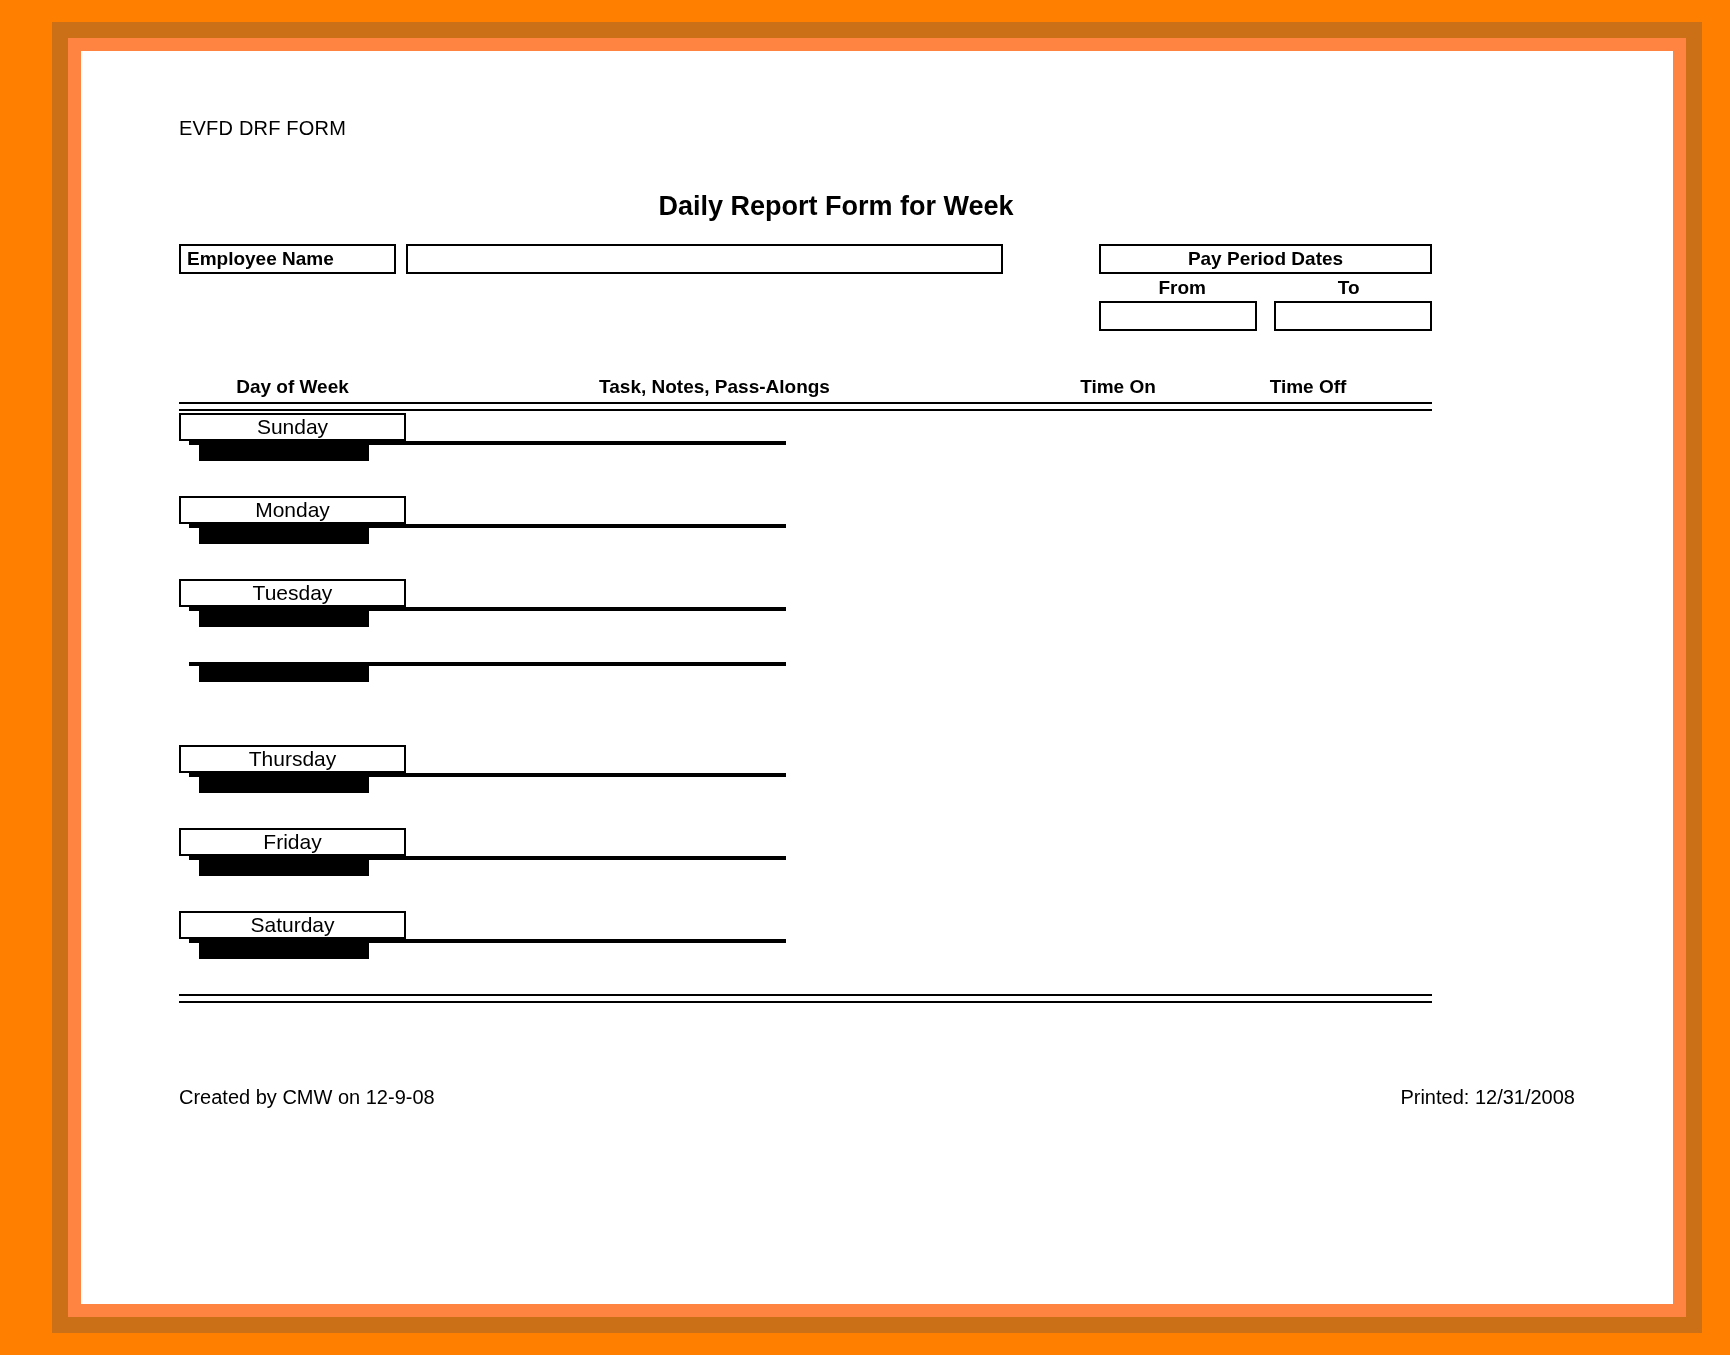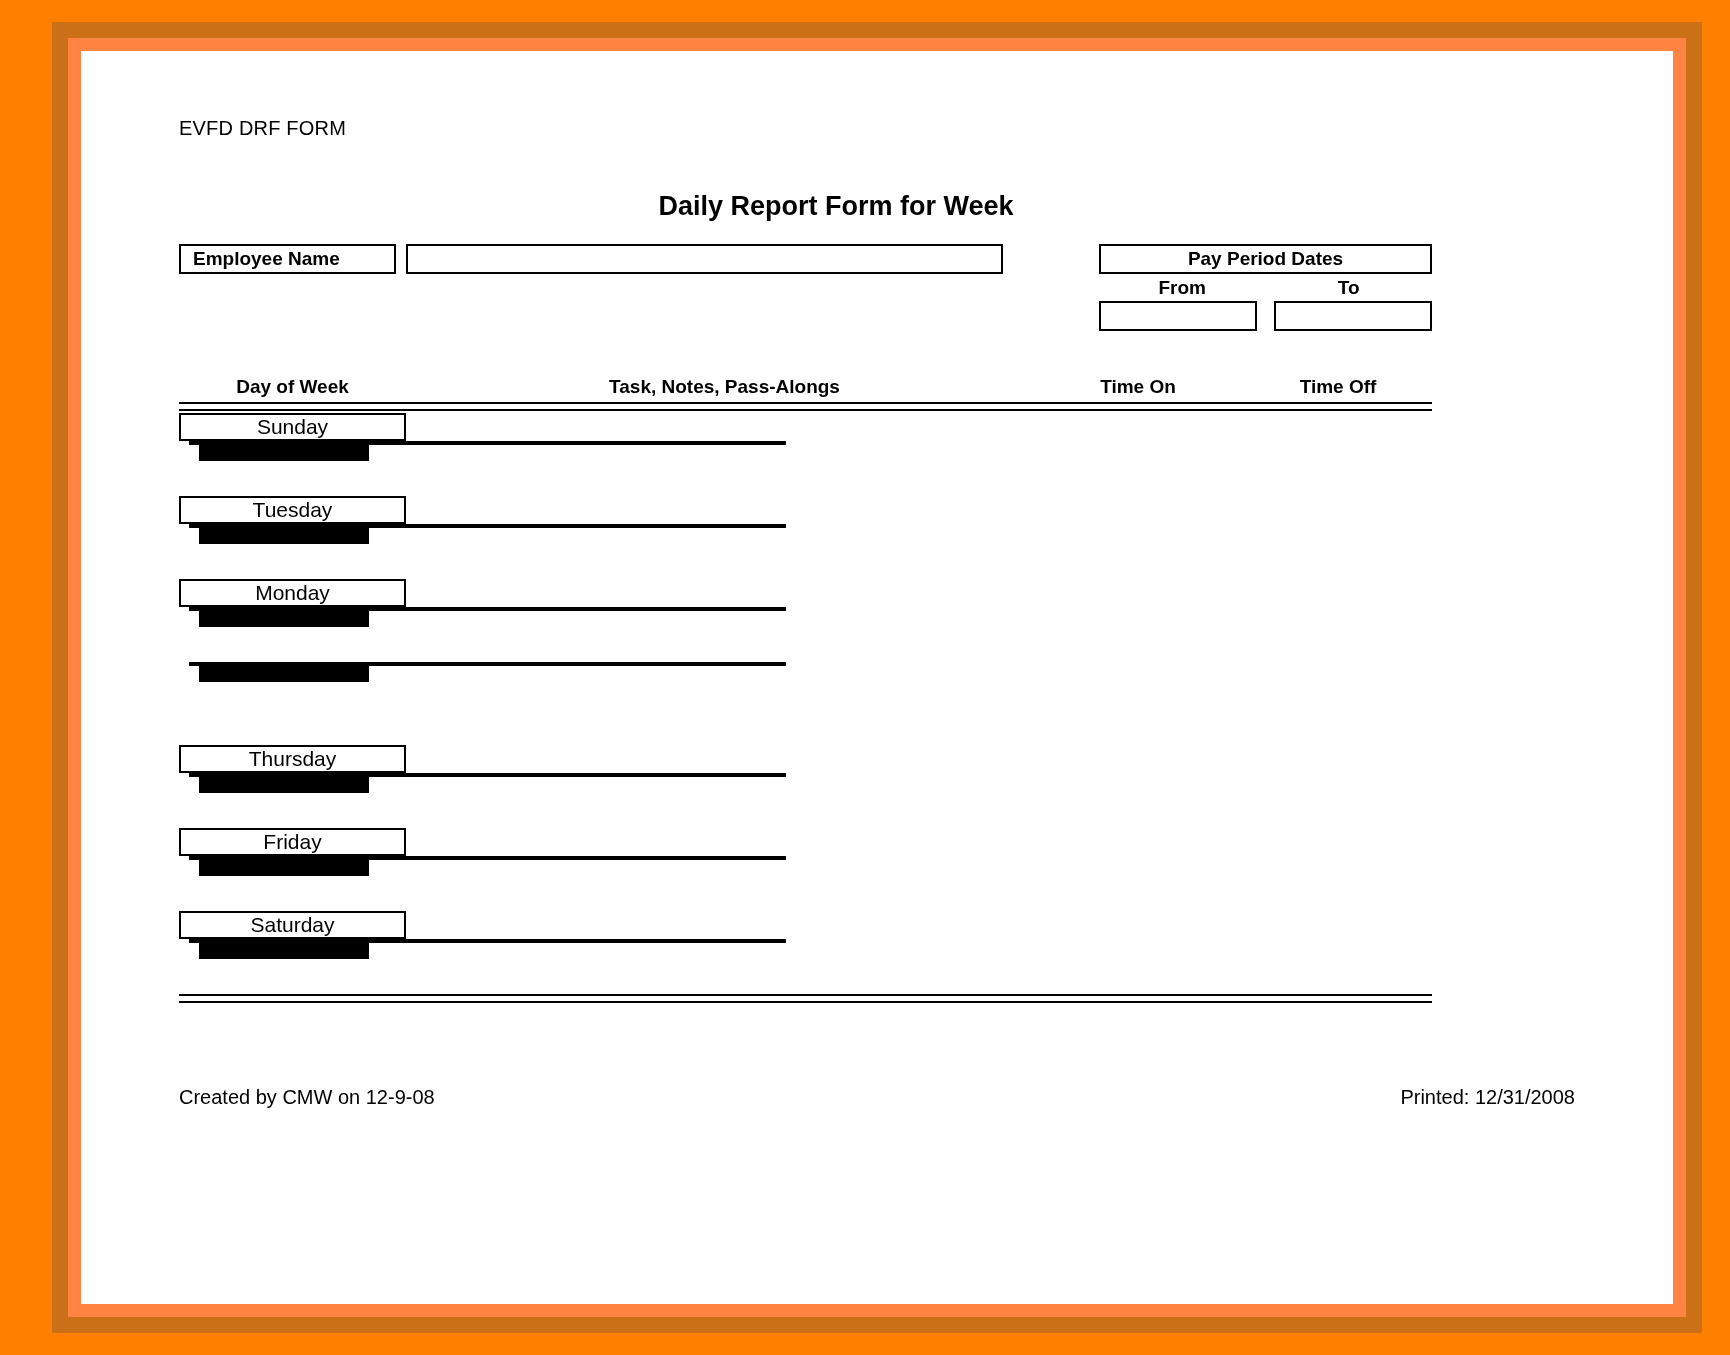--- a/index.html
+++ b/index.html
@@ -96,21 +96,21 @@
   }
   .ident-row.second { margin-top: 27px; }
 
   .lbl-box {
     width: 217px;
     height: 30px;
     box-sizing: border-box;
     border: 2.5px solid #000;
     display: flex;
     align-items: center;
-    padding-left: 12px;
+    padding-left: 6px;
     font-size: 19px;
     font-weight: bold;
     color: #000;
     background: #fff;
   }
 
   .val-box {
     height: 30px;
     box-sizing: border-box;
     border: 2px solid #000;
@@ -175,21 +175,20 @@
     position: absolute;
     left: 98px;
     top: 317px;
     width: 1253px;
   }
 
   .col-headers {
     display: flex;
     align-items: flex-end;
     height: 30px;
-    gap: 10px;
   }
   .col-headers > div {
     font-size: 19px;
     font-weight: bold;
     color: #000;
     text-align: center;
     line-height: 22px;
   }
   .ch-day   { width: 227px; }
   .ch-task  { width: 597px; margin-left: 10px; }
@@ -324,35 +323,35 @@
                     <div class="sub"></div>
                     <div class="sub"></div>
                   </div>
                   <div class="cell-time">
                     <div class="sub"></div>
                     <div class="sub"></div>
                     <div class="sub"></div>
                   </div>
                 </div>
                 <div class="day-row">
+                  <div class="cell-day">Monday</div>
+                  <div class="cell-task"></div>
+                  <div class="cell-time">
+                    <div class="sub"></div>
+                    <div class="sub"></div>
+                    <div class="sub"></div>
+                  </div>
+                  <div class="cell-time">
+                    <div class="sub"></div>
+                    <div class="sub"></div>
+                    <div class="sub"></div>
+                  </div>
+                </div>
+                <div class="day-row">
                   <div class="cell-day">Tuesday</div>
-                  <div class="cell-task"></div>
-                  <div class="cell-time">
-                    <div class="sub"></div>
-                    <div class="sub"></div>
-                    <div class="sub"></div>
-                  </div>
-                  <div class="cell-time">
-                    <div class="sub"></div>
-                    <div class="sub"></div>
-                    <div class="sub"></div>
-                  </div>
-                </div>
-                <div class="day-row">
-                  <div class="cell-day">Monday</div>
                   <div class="cell-task"></div>
                   <div class="cell-time">
                     <div class="sub"></div>
                     <div class="sub"></div>
                     <div class="sub"></div>
                   </div>
                   <div class="cell-time">
                     <div class="sub"></div>
                     <div class="sub"></div>
                     <div class="sub"></div>

